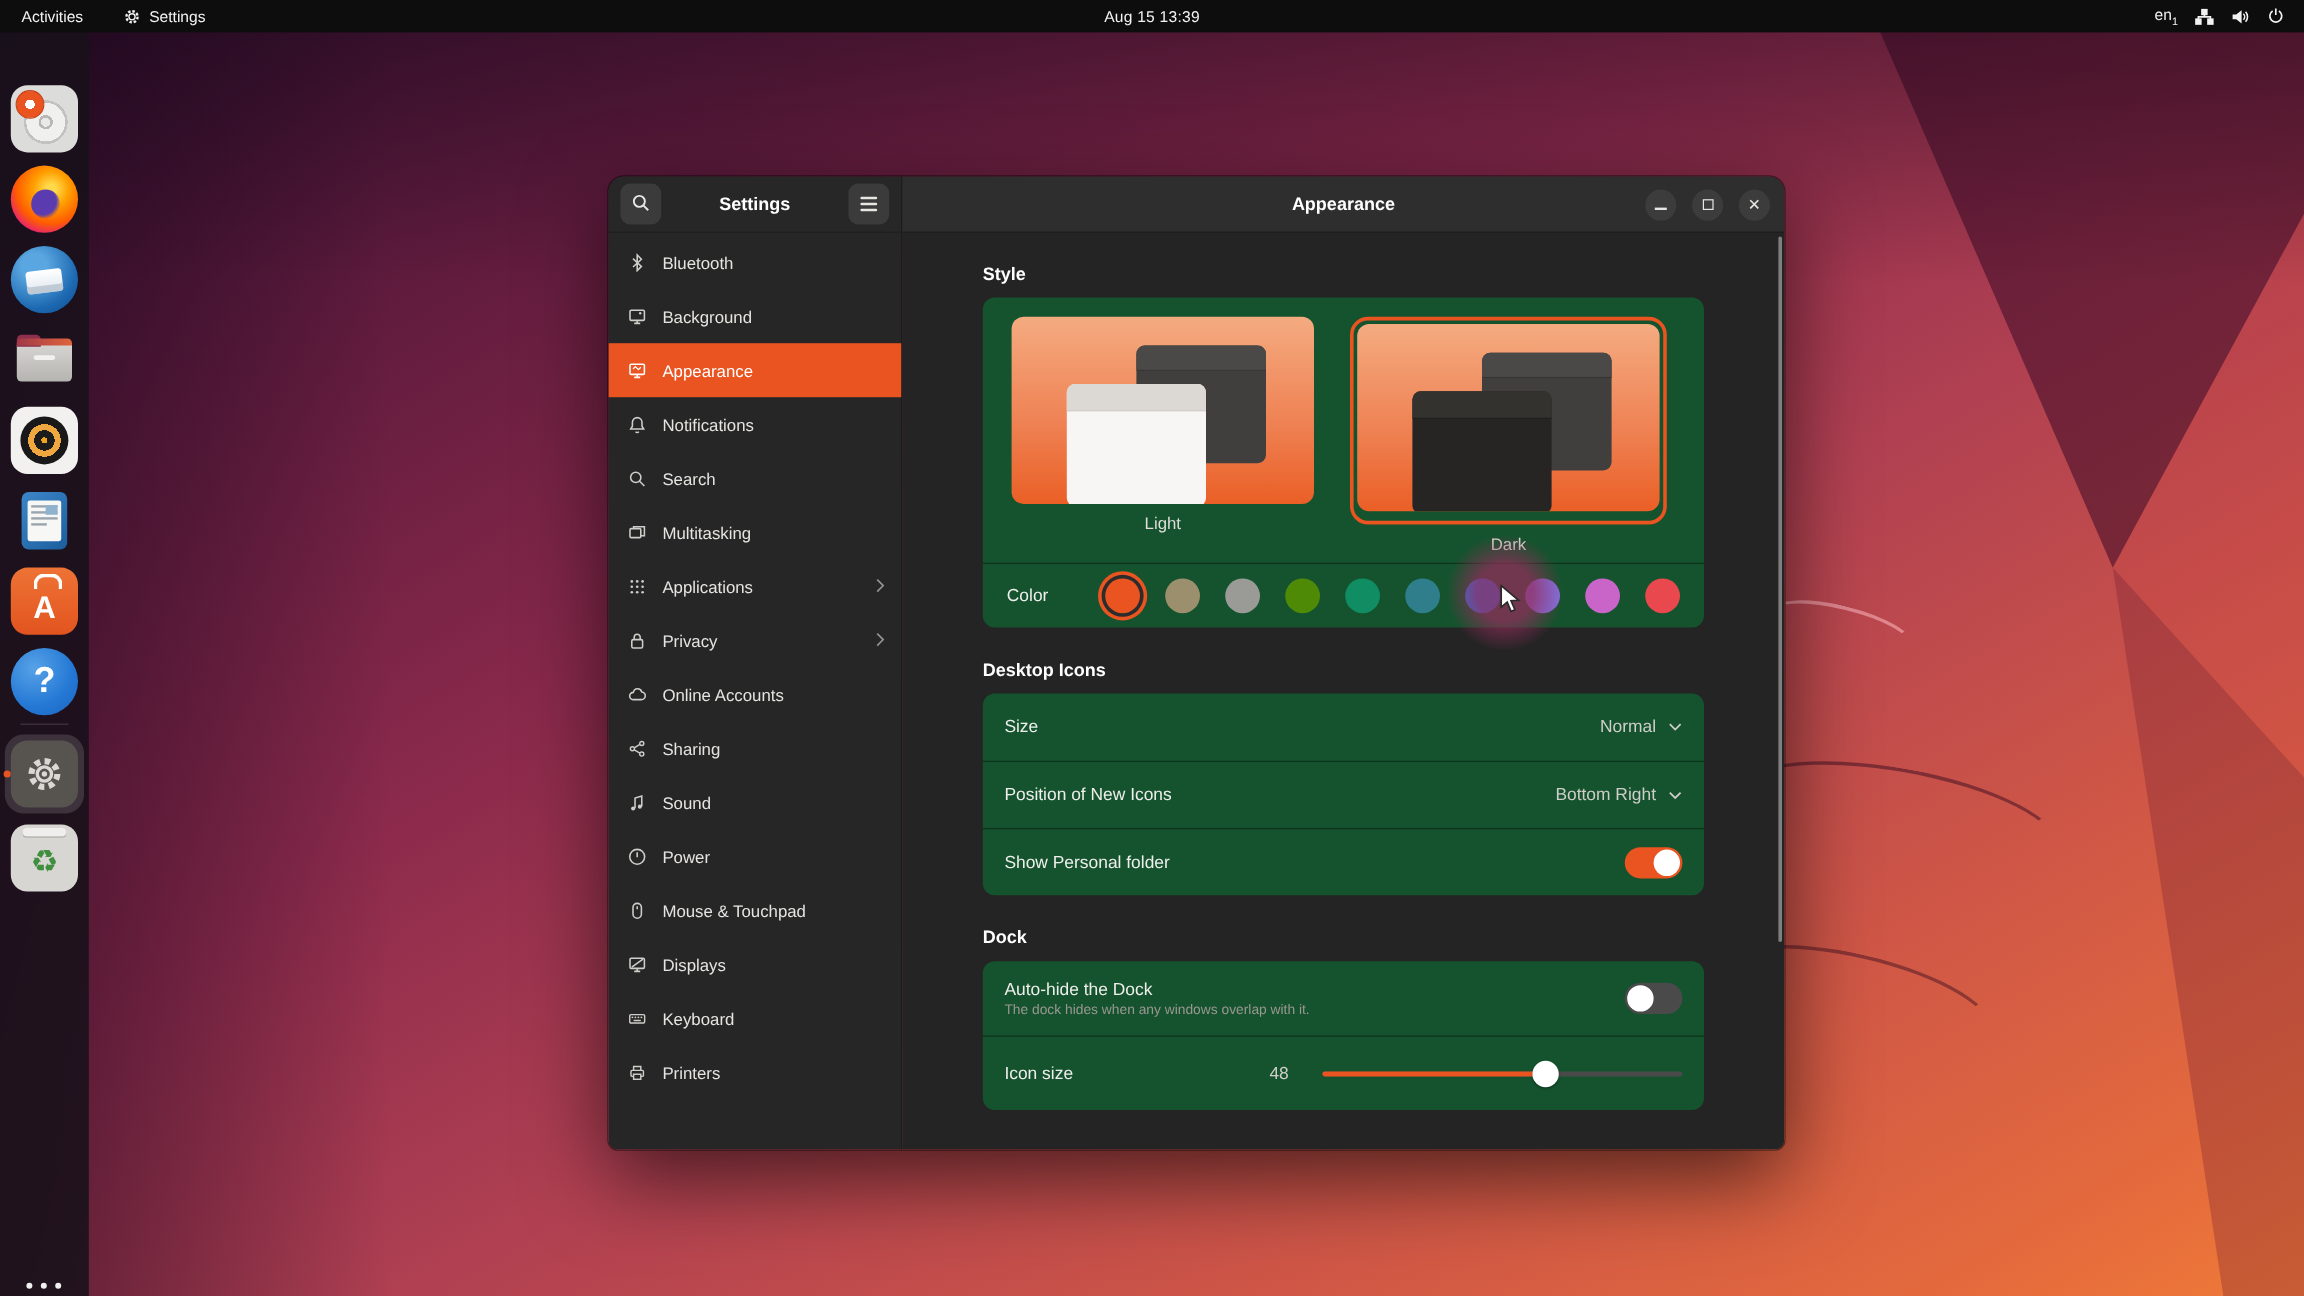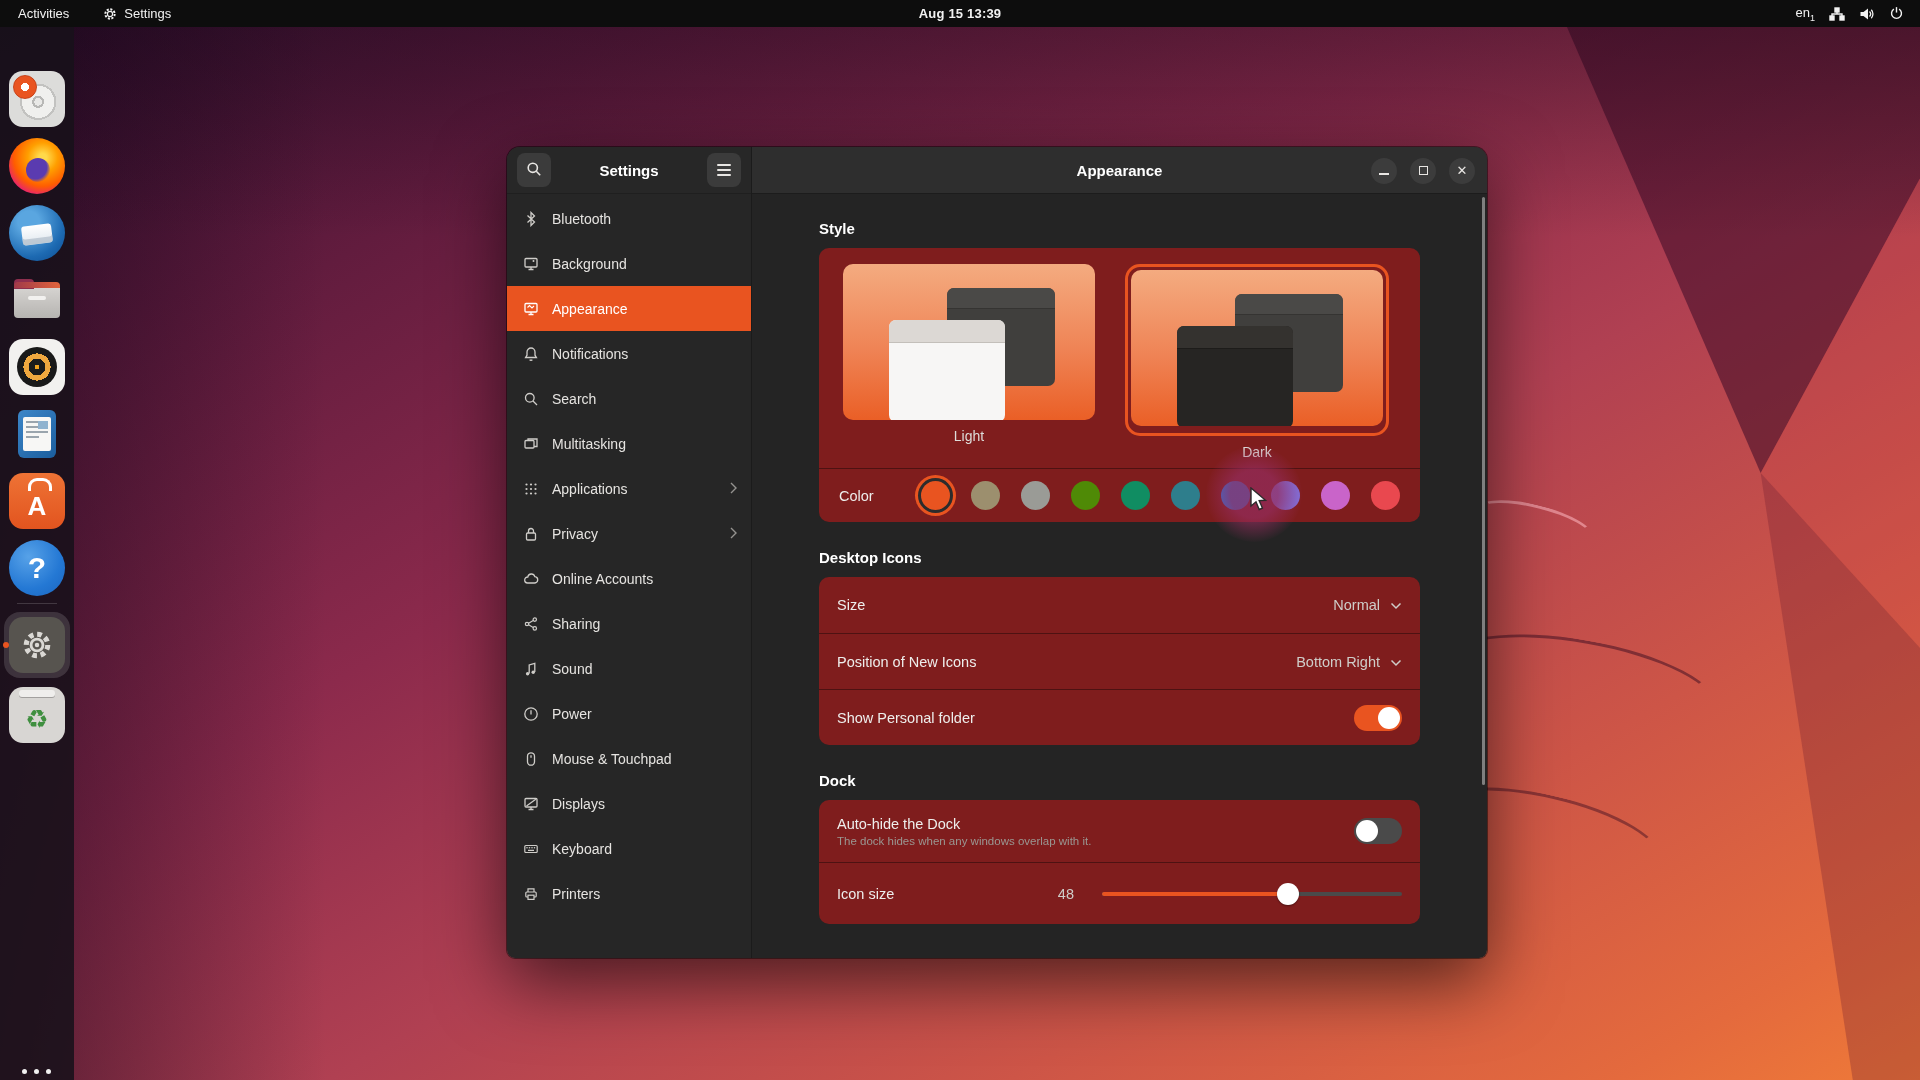--- a/index.html
+++ b/index.html
@@ -19,21 +19,21 @@
   .streak { position:absolute; border:3px solid transparent; border-radius:50%; }
   .streak.s1 { left:1475px; top:505px; width:120px; height:36px; border-top-color:rgba(255,185,195,.55); transform:rotate(14deg); }
   .streak.s2 { left:1440px; top:640px; width:280px; height:90px; border-top-color:rgba(55,12,32,.5); transform:rotate(10deg); }
   .streak.s3 { left:1425px; top:795px; width:240px; height:80px; border-top-color:rgba(55,12,32,.45); transform:rotate(13deg); }
 
   
   .topbar { position:absolute; left:0; top:0; width:1920px; height:27px; background:#0d0d0d;
     display:flex; align-items:center; color:#f2f2f2; font-size:13px; z-index:40; }
   .tb-left { display:flex; align-items:center; gap:34px; padding-left:18px; flex:1; }
   .tb-item { display:flex; align-items:center; gap:7px; cursor:default; }
-  .tb-center { position:absolute; left:50%; transform:translateX(-50%); font-weight:bold; letter-spacing:.2px; }
+  .tb-center { position:absolute; left:50%; transform:translateX(-50%); font-weight:normal; letter-spacing:.2px; }
   .tb-right { margin-left:auto; display:flex; align-items:center; gap:14px; padding-right:16px; }
   .kbd sub { font-size:9px; }
   .tbicon { display:inline-flex; }
 
   
   .dock { position:absolute; left:0; top:27px; width:74px; height:1053px;
     background:rgba(24,17,26,.88); z-index:30; }
   .dock-item { position:absolute; left:9px; width:56px; height:56px; display:flex;
     align-items:center; justify-content:center; }
   .di { width:56px; height:56px; border-radius:14px; position:relative; overflow:hidden; }
@@ -117,21 +117,21 @@
   .main-title { color:#fff; font-weight:bold; font-size:15px; }
   .win-controls { position:absolute; right:12px; top:0; height:47px; display:flex; align-items:center; gap:13px; }
   .wbtn { width:26px; height:26px; border-radius:50%; background:#3c3c3c; border:none; display:flex;
     align-items:center; justify-content:center; cursor:pointer; color:#e8e6e3; }
   .wbtn .bar { width:10px; height:2px; background:#e8e6e3; display:block; margin-top:6px; }
   .wbtn .sq { width:9px; height:9px; border:1.5px solid #e8e6e3; display:block; }
   .wbtn .x { font-size:13px; line-height:1; }
 
   .main-body { flex:1; padding:26px 67px 0 67px; overflow:hidden; }
   .sect-h { color:#fff; font-size:15px; font-weight:bold; margin-bottom:11px; }
-  .card { background:#7f1d1d; border-radius:10px; margin-bottom:27px; }
+  .card { background:#14532d; border-radius:10px; margin-bottom:27px; }
 
   
   .previews { display:flex; gap:30px; padding:16px 24px 8px 24px; }
   .pv-col { display:flex; flex-direction:column; align-items:center; }
   .preview { width:252px; height:156px; border-radius:10px; position:relative; overflow:hidden; border:none; cursor:pointer;
     background:linear-gradient(180deg,#f4ab80 0%,#ef8355 55%,#ea5f26 100%); }
   .pv-win { position:absolute; border-radius:7px; }
   .pv-back { width:108px; height:98px; right:40px; top:24px; background:#403f3d; }
   .pv-back::before { content:""; position:absolute; left:0; top:0; right:0; height:20px; border-radius:7px 7px 0 0;
     background:#4a4947; border-bottom:1px solid #353432; }

